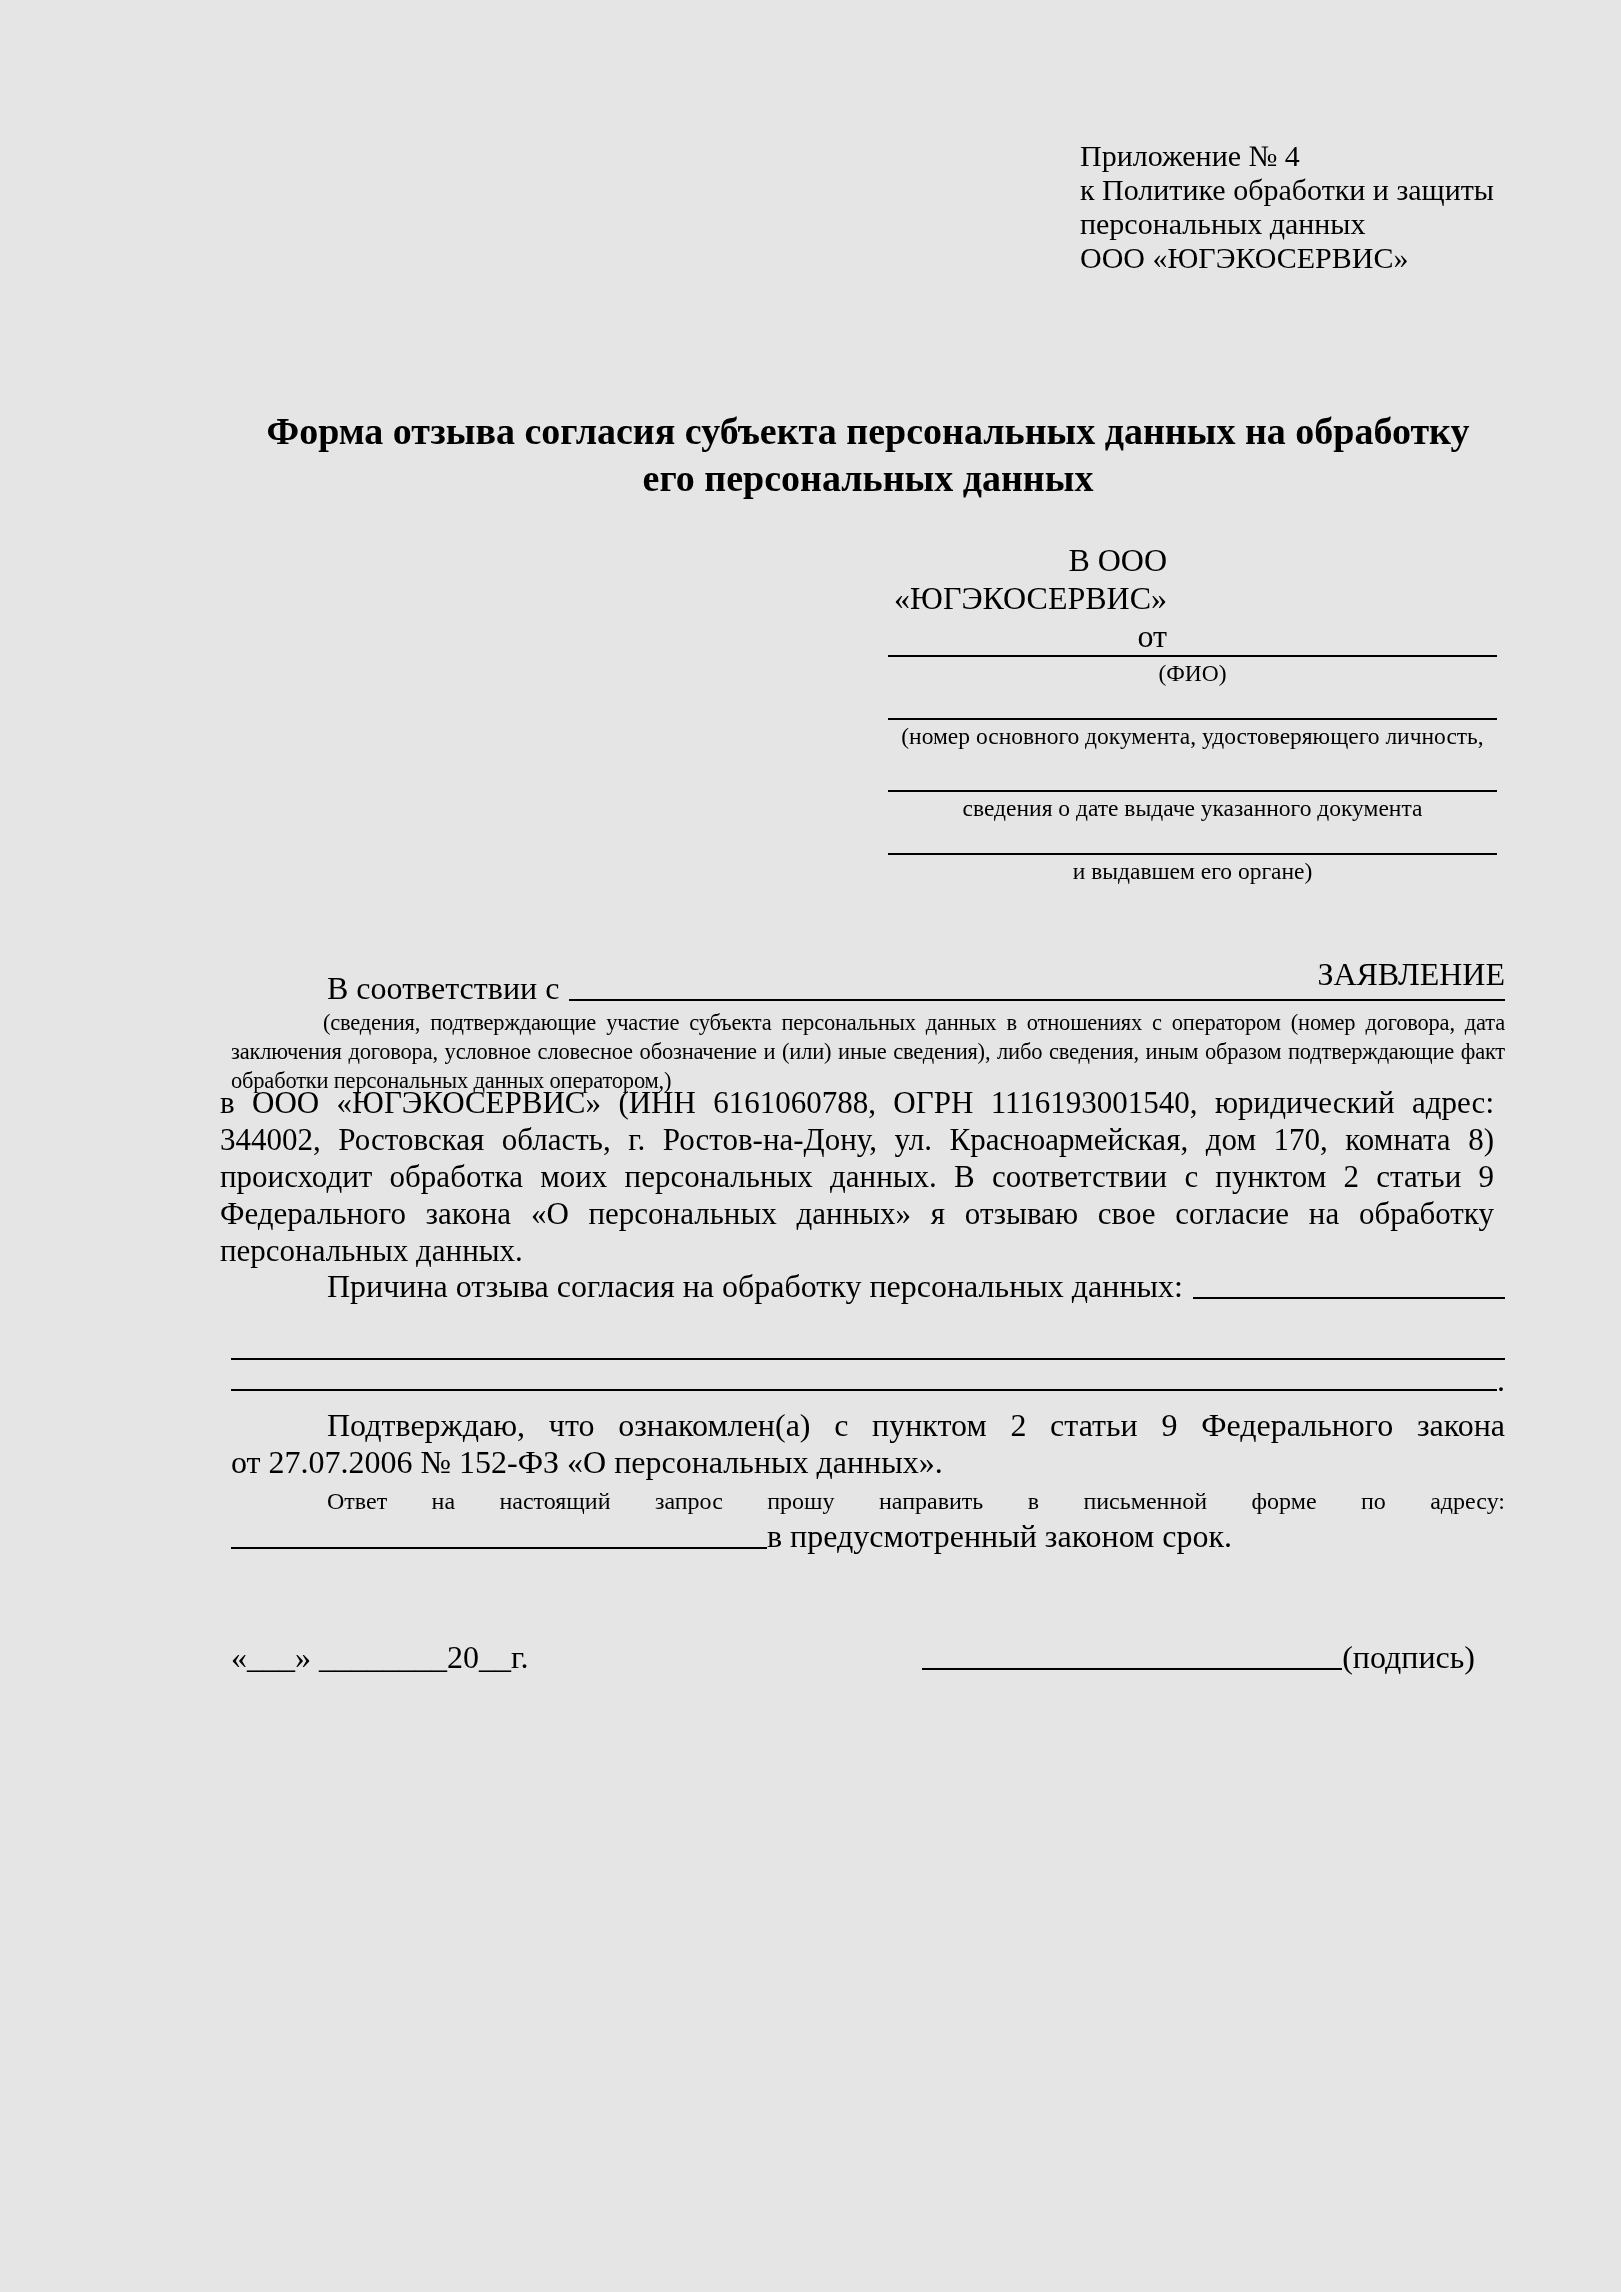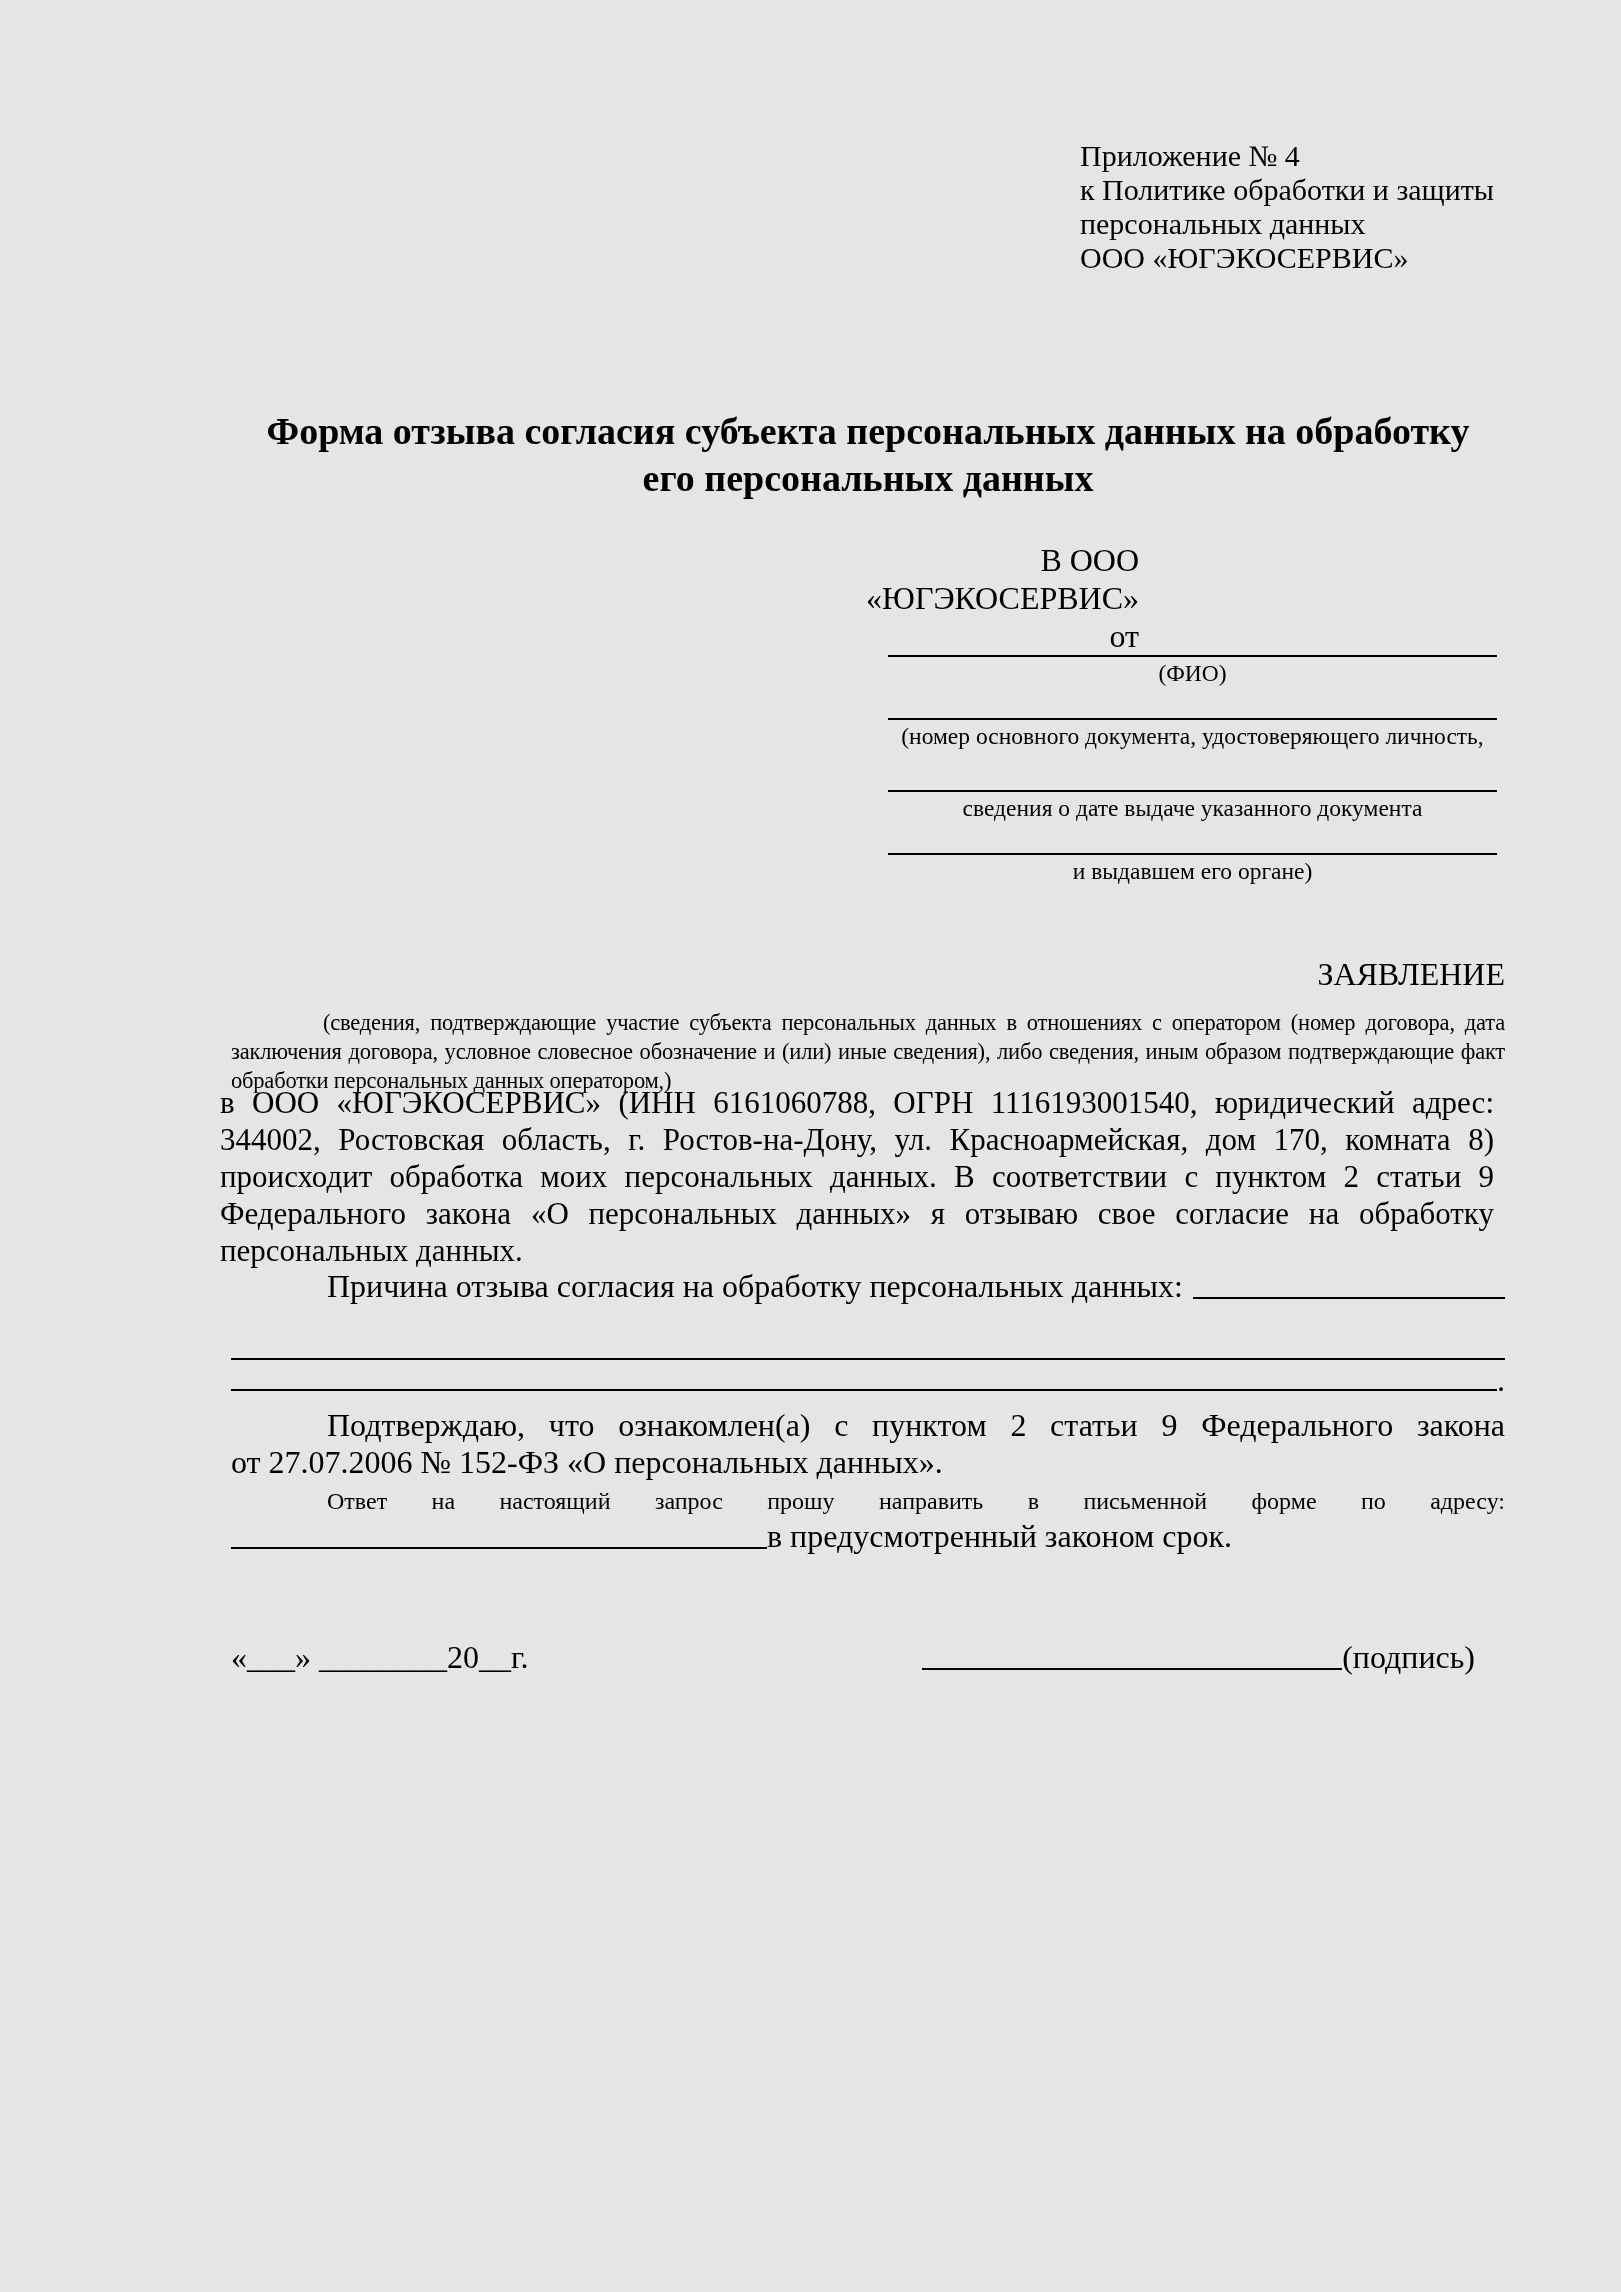--- a/index.html
+++ b/index.html
@@ -17,21 +17,21 @@
   .header-note { left:1080px; top:139px; font-size:30px; line-height:34px; }
 
   
   .doc-title {
     left:231px; top:400px; width:1274px;
     font-size:38px; line-height:47px; font-weight:bold; text-align:center;margin-top:8px;
   }
 
   
   .addressee { left:830px; top:541px; font-size:32px; line-height:38px;text-align:right; }
-  .addressee .ind { margin-left:36px; }
+  .addressee .ind { margin-left:64px; }
 
   
   .rule { height:0; border-top:2.9px solid #000; }
   .id-rule { left:888px; width:609px; }
   .id-caption { left:888px; width:609px; text-align:center; font-size:23.5px; line-height:27.4px; }
 
   .statement-heading { left:231px; top:956px; width:1274px; text-align:right; font-size:32px; line-height:37px; }
 
   
   .fillrow { display:flex; align-items:stretch; }
@@ -91,20 +91,24 @@
   <div class="abs id-caption" style="top:723px">(номер основного документа, удостоверяющего личность,</div>
 
   <div class="abs rule id-rule" style="top:790px"></div>
   <div class="abs id-caption" style="top:795px">сведения о дате выдаче указанного документа</div>
 
   <div class="abs rule id-rule" style="top:853px"></div>
   <div class="abs id-caption" style="top:858px">и выдавшем его органе)</div>
 
   <div class="abs statement-heading">ЗАЯВЛЕНИЕ</div>
 
+  <div class="abs accordance fillrow">
+    <span>В соответствии с</span>
+    <span class="fill"></span>
+  </div>
 
   <div class="abs note">
     <div class="l1 jline">(сведения, подтверждающие участие субъекта персональных данных в отношениях с оператором (номер договора, дата</div>
     <div class="jline">заключения договора, условное словесное обозначение и (или) иные сведения), либо сведения, иным образом подтверждающие факт</div>
     <div>обработки персональных данных оператором,)</div>
   </div>
 
   <div class="abs bodypar">
     <div class="jline">в ООО «ЮГЭКОСЕРВИС» (ИНН 6161060788, ОГРН 1116193001540, юридический адрес:</div>
     <div class="jline">344002, Ростовская область, г. Ростов-на-Дону, ул. Красноармейская, дом 170, комната 8)</div>

